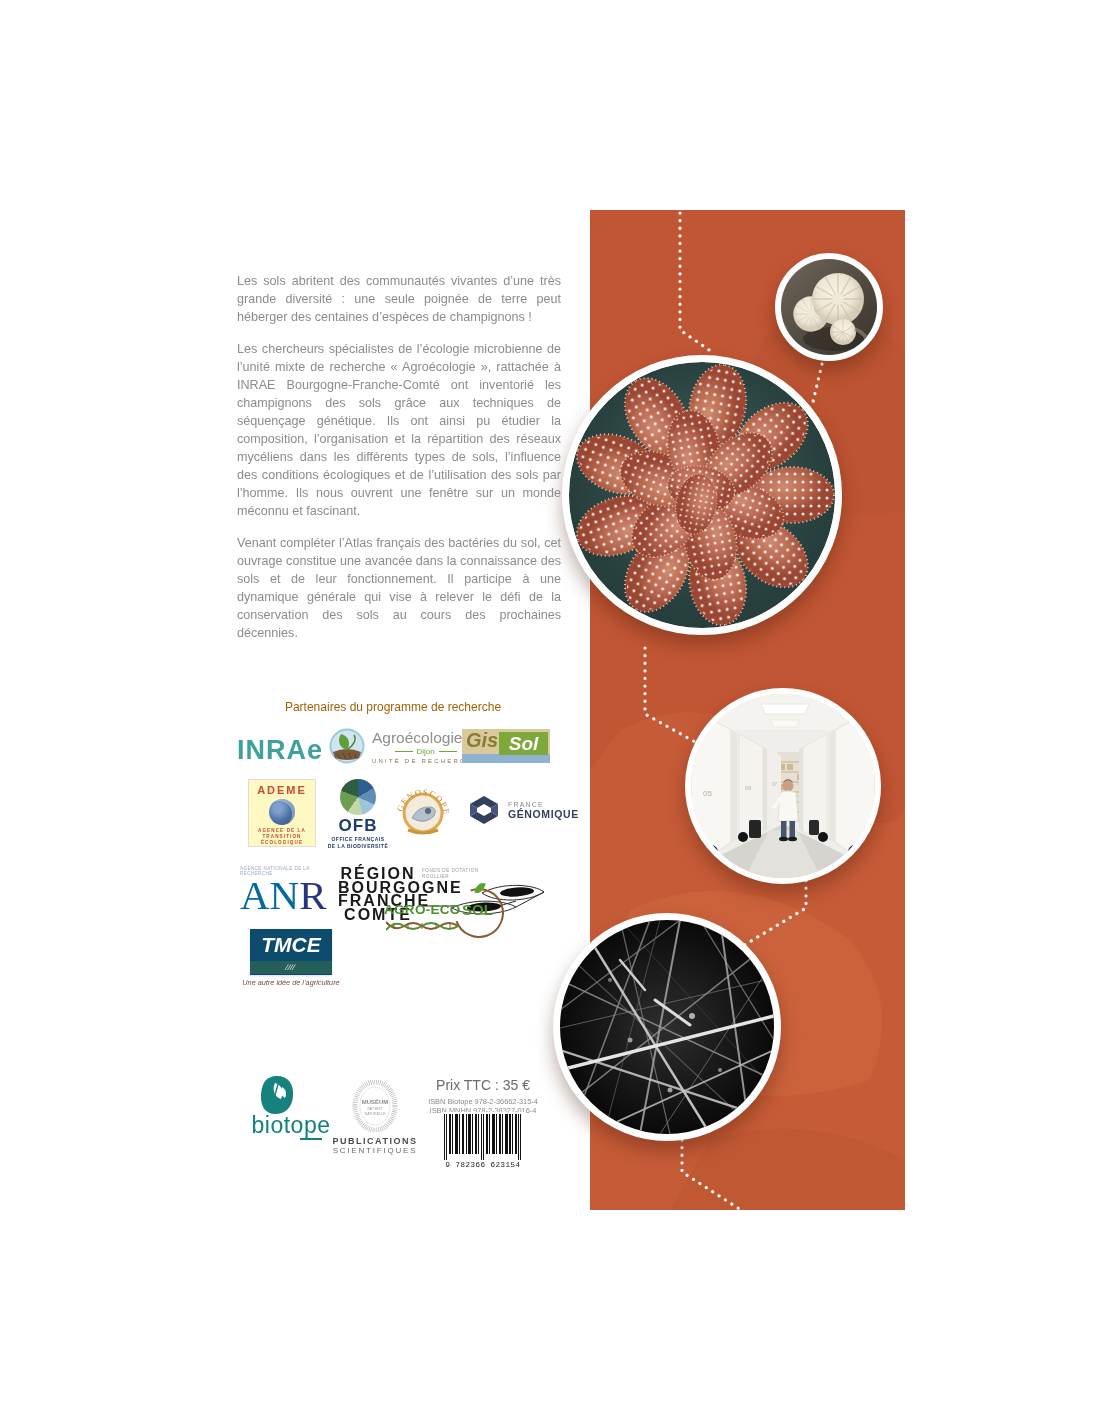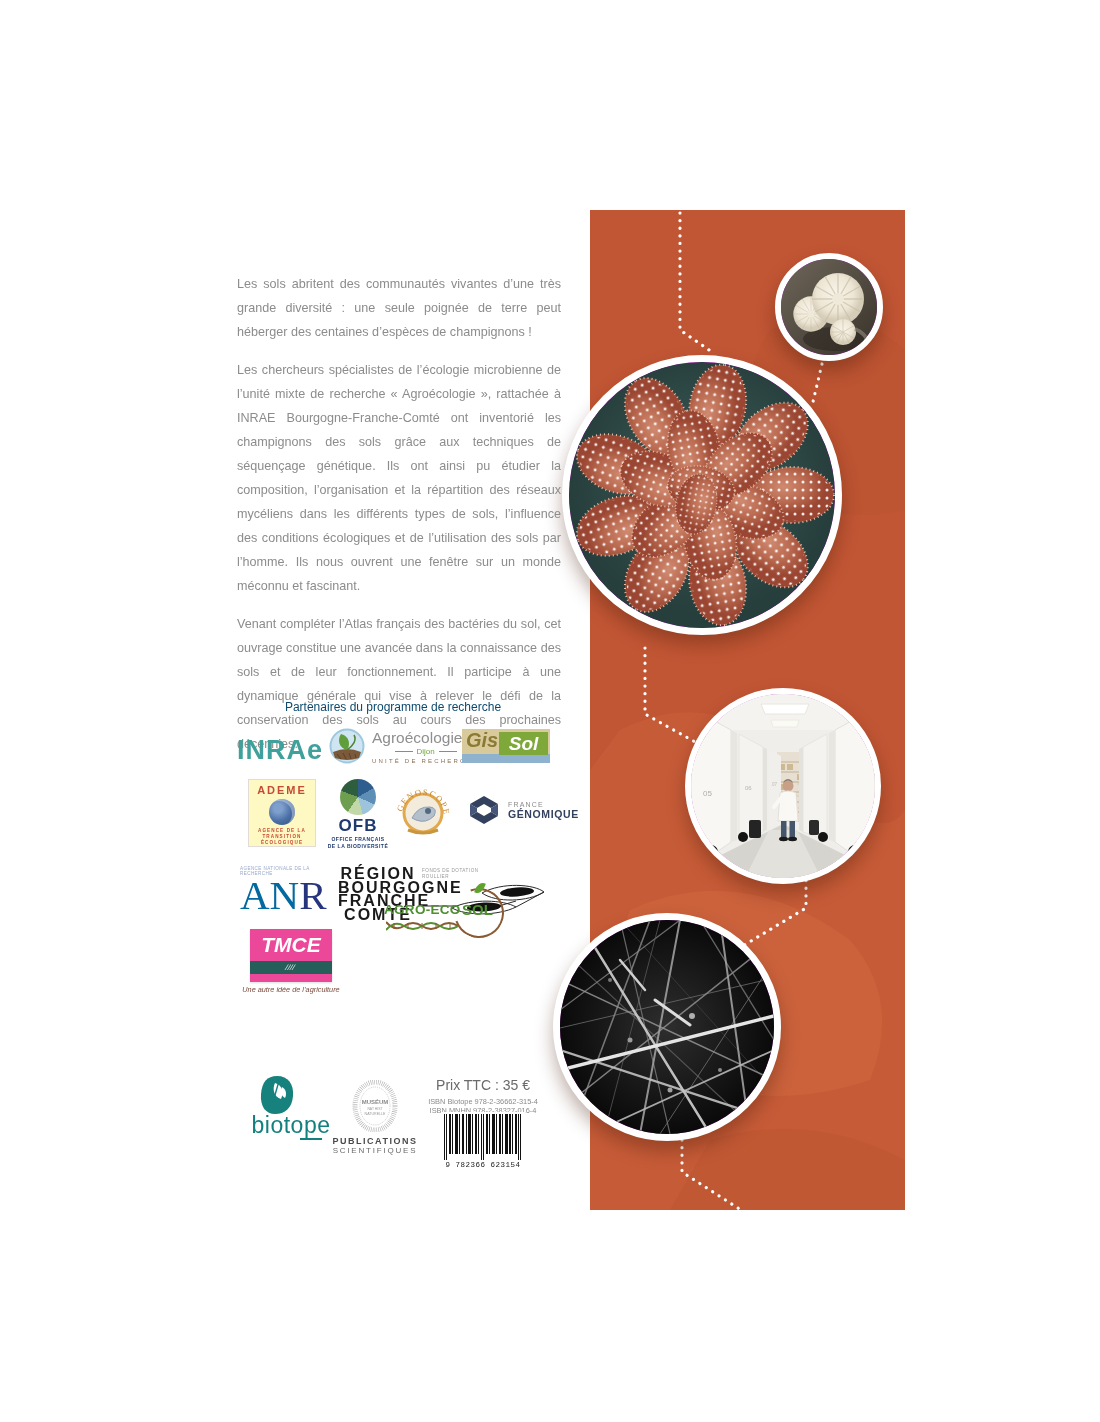--- a/index.html
+++ b/index.html
@@ -9,34 +9,34 @@
 
   
   .band{left:590px;top:210px;width:315px;height:1000px;background:#C15634;z-index:1;}
   .band svg{display:block;}
 
   
   .dots-overlay{left:0;top:0;width:1100px;height:1422px;z-index:2;pointer-events:none;}
 
   
   .photo-circle{border-radius:50%;border:6px solid #fff;overflow:hidden;z-index:3;
-    box-shadow:0 10px 18px rgba(70,25,8,.35);background:#a21caf;}
+    box-shadow:0 10px 18px rgba(70,25,8,.35);background:#e5e5e5;}
   .photo-circle svg{display:block;}
   .c-mushroom{left:775px;top:253px;width:96px;height:96px;}
   .c-spores{left:562px;top:355px;width:266px;height:266px;border-width:7px;}
   .c-archive{left:685px;top:688px;width:184px;height:184px;}
   .c-mycelium{left:553px;top:913px;width:214px;height:214px;border-width:7px;}
 
   
-  .intro{left:237px;top:272px;width:324px;color:#8C8C8C;font-size:12.6px;line-height:24px;
+  .intro{left:237px;top:272px;width:324px;color:#8C8C8C;font-size:12.6px;line-height:18px;
          text-align:justify;z-index:4;}
   .intro p{margin:0 0 14px 0;}
 
   
-  .partners-heading{left:237px;top:700px;width:312px;text-align:center;color:#0c4a6e;font-size:12px;z-index:4;}
+  .partners-heading{left:237px;top:700px;width:312px;text-align:center;color:#a16207;font-size:12px;z-index:4;}
 
   .logo{z-index:4;}
   .inrae{left:237px;top:735px;font-size:27px;font-weight:700;color:#3FA09C;letter-spacing:1px;}
 
   .agro{left:329px;top:728px;display:flex;align-items:center;gap:7px;}
   .agro-name{font-size:15.5px;color:#8F8F8F;}
   .agro-city{font-size:8px;color:#6FA832;display:flex;align-items:center;gap:4px;justify-content:center;}
   .agro-city::before,.agro-city::after{content:"";display:block;width:18px;height:1px;background:#6FA832;}
   .agro-sub{font-size:6px;letter-spacing:2.2px;color:#8A7055;text-align:center;margin-top:2px;}
 
@@ -72,21 +72,21 @@
   .anr-word{line-height:.95;font-family:"Liberation Serif",serif;font-size:41px;}
   .anr-an{color:#0369a1;} .anr-r{color:#26357E;}
 
   .region{left:338px;top:867px;width:80px;text-align:center;color:#1A1A1A;
      font-size:16px;font-weight:800;letter-spacing:2px;line-height:13.5px;}
 
   .roullier{left:422px;top:868px;width:128px;}
   .roullier-t{font-size:4.6px;color:#999;letter-spacing:.5px;line-height:5.5px;}
 
   .tmce{left:250px;top:929px;width:82px;text-align:center;}
-  .tmce-box{width:82px;height:53px;background:#ec4899;box-shadow:0 1px 2px rgba(0,0,0,.15);}
+  .tmce-box{width:82px;height:46px;background:#0c4a6e;box-shadow:0 1px 2px rgba(0,0,0,.15);}
   .tmce-name{font-size:21px;font-weight:800;font-style:italic;color:#fff;line-height:32px;}
   .tmce-strip{height:13px;background:#265E5A;color:#fff;font-size:8px;letter-spacing:1px;line-height:13px;}
   .tmce-tag{margin-top:3px;margin-left:-12px;width:106px;font-size:7.3px;font-style:italic;color:#7A4A3A;}
 
   .aes{left:344px;top:890px;width:125px;height:50px;margin-left:40px;}
   .aes-arc{position:absolute;left:70px;top:-2px;width:46px;height:46px;border-radius:50%;
      border:2.5px solid #8A5A32;border-left-color:transparent;transform:rotate(25deg);}
   .aes-leaf{position:absolute;left:92px;top:-8px;width:8px;height:12px;background:#5FA32F;
      border-radius:80% 0 80% 0;transform:rotate(20deg);}
   .aes-p1{position:absolute;left:0;top:12px;font-size:13.5px;font-weight:800;color:#4E8F2F;letter-spacing:.3px;}

